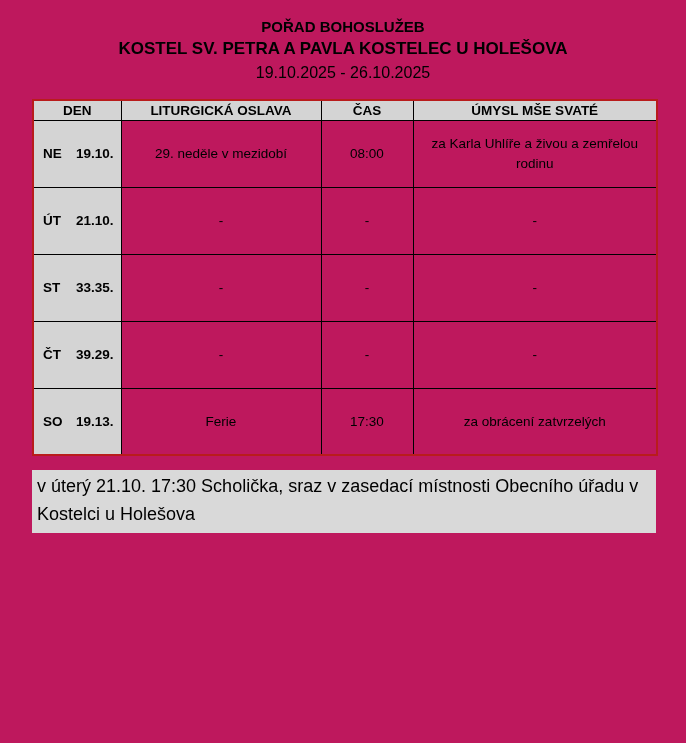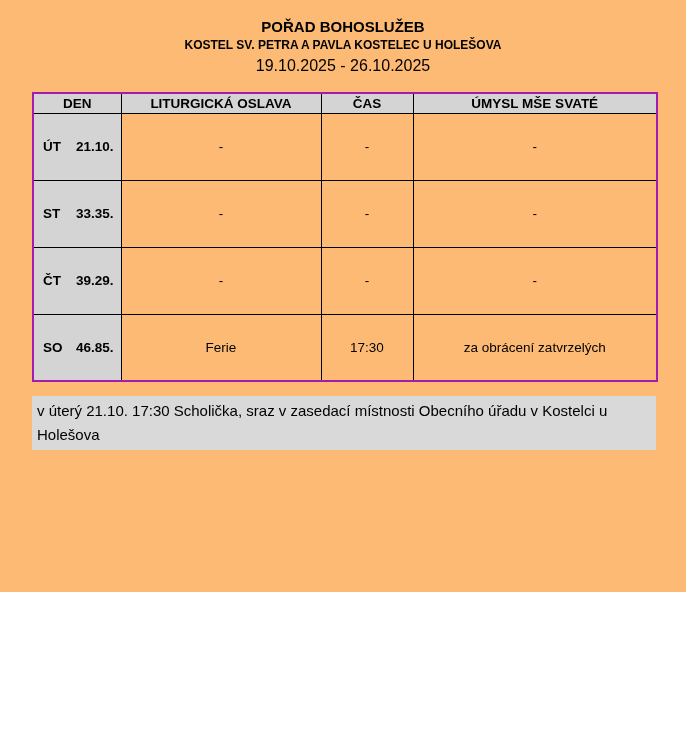--- a/index.html
+++ b/index.html
@@ -3,45 +3,45 @@
 <meta charset="utf-8">
 <style>
   * { margin: 0; padding: 0; box-sizing: border-box; }
   html, body {
     background: #ffffff;
     font-family: "Liberation Sans", "DejaVu Sans", sans-serif;
     color: #000000;
   }
   .page {
     width: 686px;
-    height: 592px;
-    background: #fdba74;
+    height: 743px;
+    background: #be185d;
     padding-top: 16px;
     overflow: hidden;
   }
   .doc-header { text-align: center; margin-bottom: 14px; }
   .doc-title {
     font-size: 15px;
     font-weight: bold;
     line-height: 1.4;
   }
   .doc-subtitle {
-    font-size: 12px;
+    font-size: 17px;
     font-weight: bold;
     line-height: 1.4;
   }
   .doc-daterange {
     font-size: 16px;
     font-weight: normal;
     line-height: 1.5;
   }
   .table-wrap { margin: 0 30px 0 32px; }
   table.schedule {
     border-collapse: collapse;
-    border: 2px solid #a21caf;
+    border: 2px solid #b91c1c;
     width: 624px;
     table-layout: fixed;
   }
   table.schedule th, table.schedule td {
     border: 1px solid #000000;
     font-size: 13.5px;
     vertical-align: middle;
   }
   table.schedule thead th {
     background: #d4d4d4;
@@ -64,21 +64,21 @@
     white-space: nowrap;
   }
   td.day-cell .day-abbr {
     display: inline-block;
     min-width: 24px;
     margin-right: 9px;
   }
   .footer-note {
     margin: 14px 30px 0 32px;
     background: #d9d9d9;
-    font-size: 15px;
+    font-size: 18px;
     line-height: 1.55;
     padding: 3px 5px 4px 5px;
   }
 </style>
 </head>
 <body>
 
 <div class="page">
 
   <div class="doc-header">
@@ -98,39 +98,45 @@
       <thead>
         <tr>
             <th>DEN</th>
             <th>LITURGICKÁ OSLAVA</th>
             <th>ČAS</th>
             <th>ÚMYSL MŠE SVATÉ</th>
           </tr>
       </thead>
       <tbody>
           <tr>
+            <td class="day-cell"><span class="day-abbr">NE</span><span>19.10.</span></td>
+            <td>29. neděle v mezidobí</td>
+            <td>08:00</td>
+            <td>za Karla Uhlíře a živou a zemřelou rodinu</td>
+          </tr>
+          <tr>
             <td class="day-cell"><span class="day-abbr">ÚT</span><span>21.10.</span></td>
             <td>-</td>
             <td>-</td>
             <td>-</td>
           </tr>
           <tr>
             <td class="day-cell"><span class="day-abbr">ST</span><span>33.35.</span></td>
             <td>-</td>
             <td>-</td>
             <td>-</td>
           </tr>
           <tr>
             <td class="day-cell"><span class="day-abbr">ČT</span><span>39.29.</span></td>
             <td>-</td>
             <td>-</td>
             <td>-</td>
           </tr>
           <tr>
-            <td class="day-cell"><span class="day-abbr">SO</span><span>46.85.</span></td>
+            <td class="day-cell"><span class="day-abbr">SO</span><span>19.13.</span></td>
             <td>Ferie</td>
             <td>17:30</td>
             <td>za obrácení zatvrzelých</td>
           </tr>
         </tbody>
     </table>
   </div>
 
   <div class="footer-note">v úterý 21.10. 17:30 Scholička, sraz v zasedací místnosti Obecního úřadu v Kostelci u Holešova</div>
 

